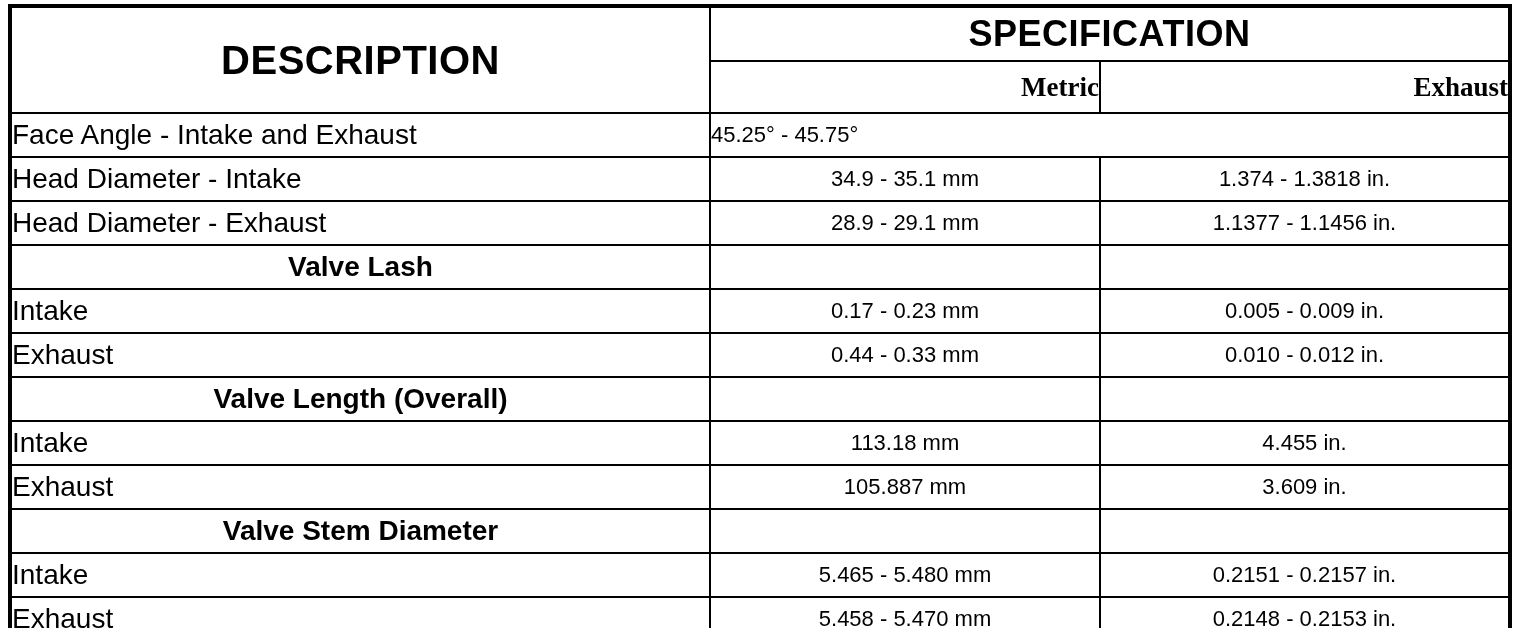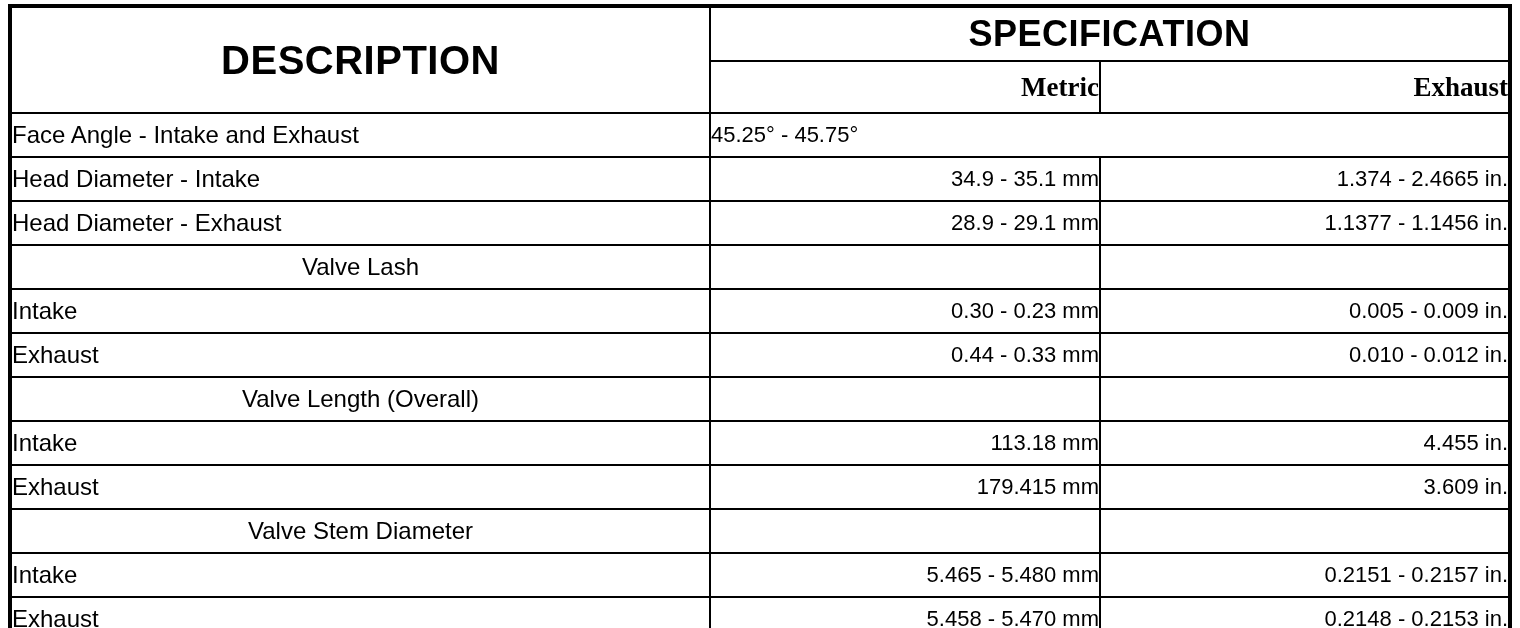--- a/index.html
+++ b/index.html
@@ -51,34 +51,34 @@
     letter-spacing: 0.5px;
   }
   .hdr-sub {
     font-size: 27px;
     font-weight: bold;
     text-align: right;
     height: 50px;
     font-family: Liberation Serif, serif;
   }
   .row-label {
-    font-size: 24px;
+    font-size: 28px;
     text-align: left;
     padding-left: 6px;
     height: 42px;
     white-space: nowrap;
   }
   .row-label.section {
-    font-weight: normal;
+    font-weight: bold;
     text-align: center;
     padding-left: 0;
   }
   .val {
     font-size: 22px;
-    text-align: right;
+    text-align: center;
     height: 42px;
   }
   .val.span {
     text-align: left;
   }
   .val.empty { }
 </style>
 </head>
 <body>
 
@@ -100,38 +100,38 @@
       </tr>
 
       <tr>
         <td class="row-label">Face Angle - Intake and Exhaust</td>
         <td class="val span" colspan="2">45.25° - 45.75°</td>
       </tr>
 
       <tr>
         <td class="row-label">Head Diameter - Intake</td>
         <td class="val">34.9 - 35.1 mm</td>
-        <td class="val">1.374 - 2.4665 in.</td>
+        <td class="val">1.374 - 1.3818 in.</td>
       </tr>
 
       <tr>
         <td class="row-label">Head Diameter - Exhaust</td>
         <td class="val">28.9 - 29.1 mm</td>
         <td class="val">1.1377 - 1.1456 in.</td>
       </tr>
 
       <tr>
         <td class="row-label section">Valve Lash</td>
         <td class="val empty"></td>
         <td class="val empty"></td>
       </tr>
 
       <tr>
         <td class="row-label">Intake</td>
-        <td class="val">0.30 - 0.23 mm</td>
+        <td class="val">0.17 - 0.23 mm</td>
         <td class="val">0.005 - 0.009 in.</td>
       </tr>
 
       <tr>
         <td class="row-label">Exhaust</td>
         <td class="val">0.44 - 0.33 mm</td>
         <td class="val">0.010 - 0.012 in.</td>
       </tr>
 
       <tr>
@@ -141,21 +141,21 @@
       </tr>
 
       <tr>
         <td class="row-label">Intake</td>
         <td class="val">113.18 mm</td>
         <td class="val">4.455 in.</td>
       </tr>
 
       <tr>
         <td class="row-label">Exhaust</td>
-        <td class="val">179.415 mm</td>
+        <td class="val">105.887 mm</td>
         <td class="val">3.609 in.</td>
       </tr>
 
       <tr>
         <td class="row-label section">Valve Stem Diameter</td>
         <td class="val empty"></td>
         <td class="val empty"></td>
       </tr>
 
       <tr>

